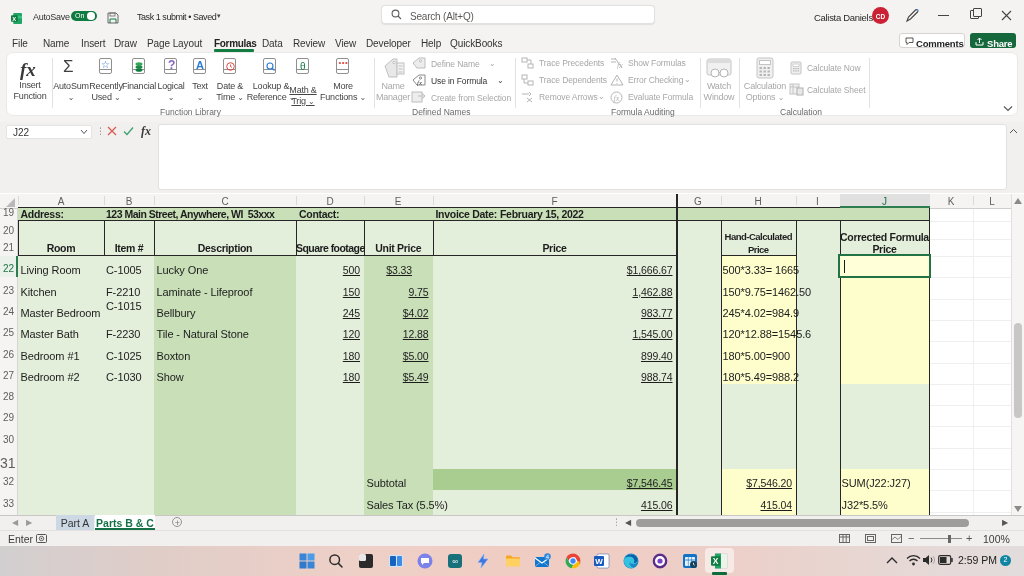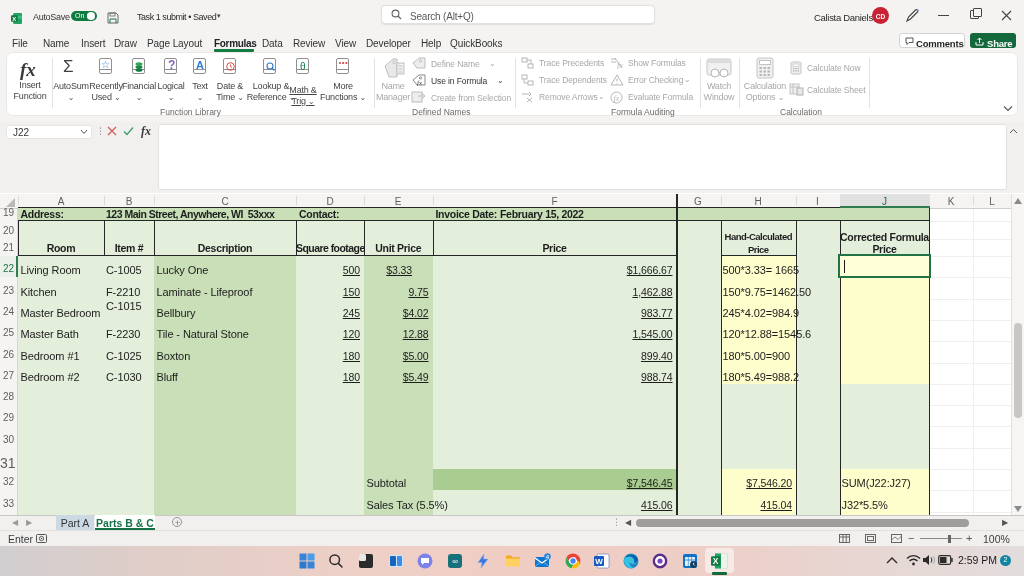--- a/index.html
+++ b/index.html
@@ -420,21 +420,21 @@
 <span class="t" style="left:722.5px;top:328.2px;font-size:11px;color:#1d1d1d;">120*12.88=1545.6</span>
 <span class="t" style="left:20.5px;top:349.5px;font-size:11px;color:#1d1d1d;">Bedroom #1</span>
 <span class="t" style="left:106px;top:349.5px;font-size:11px;color:#1d1d1d;">C-1025</span>
 <span class="t" style="left:156.5px;top:349.5px;font-size:11px;color:#1d1d1d;">Boxton</span>
 <div class="num" style="left:296px;top:349.5px;width:64px;">180</div>
 <div class="num" style="left:364px;top:349.5px;width:64.5px;">$5.00</div>
 <div class="num" style="left:432.5px;top:349.5px;width:240.0px;">899.40</div>
 <span class="t" style="left:722.5px;top:349.5px;font-size:11px;color:#1d1d1d;">180*5.00=900</span>
 <span class="t" style="left:20.5px;top:370.8px;font-size:11px;color:#1d1d1d;">Bedroom #2</span>
 <span class="t" style="left:106px;top:370.8px;font-size:11px;color:#1d1d1d;">C-1030</span>
-<span class="t" style="left:156.5px;top:370.8px;font-size:11px;color:#1d1d1d;">Bluff</span>
+<span class="t" style="left:156.5px;top:370.8px;font-size:11px;color:#1d1d1d;">Show</span>
 <div class="num" style="left:296px;top:370.8px;width:64px;">180</div>
 <div class="num" style="left:364px;top:370.8px;width:64.5px;">$5.49</div>
 <div class="num" style="left:432.5px;top:370.8px;width:240.0px;">988.74</div>
 <span class="t" style="left:722.5px;top:370.8px;font-size:11px;color:#1d1d1d;">180*5.49=988.2</span>
 <span class="t" style="left:366.5px;top:477.3px;font-size:11px;color:#1d1d1d;">Subtotal</span>
 <div class="num" style="left:432.5px;top:477.3px;width:240.0px;">$7,546.45</div>
 <div class="num" style="left:720.5px;top:477.3px;width:71.5px;">$7,546.20</div>
 <span class="t" style="left:841.5px;top:477.3px;font-size:11px;color:#1d1d1d;">SUM(J22:J27)</span>
 <span class="t" style="left:366.5px;top:498.6px;font-size:11px;color:#1d1d1d;">Sales Tax (5.5%)</span>
 <div class="num" style="left:432.5px;top:498.6px;width:240.0px;">415.06</div>

